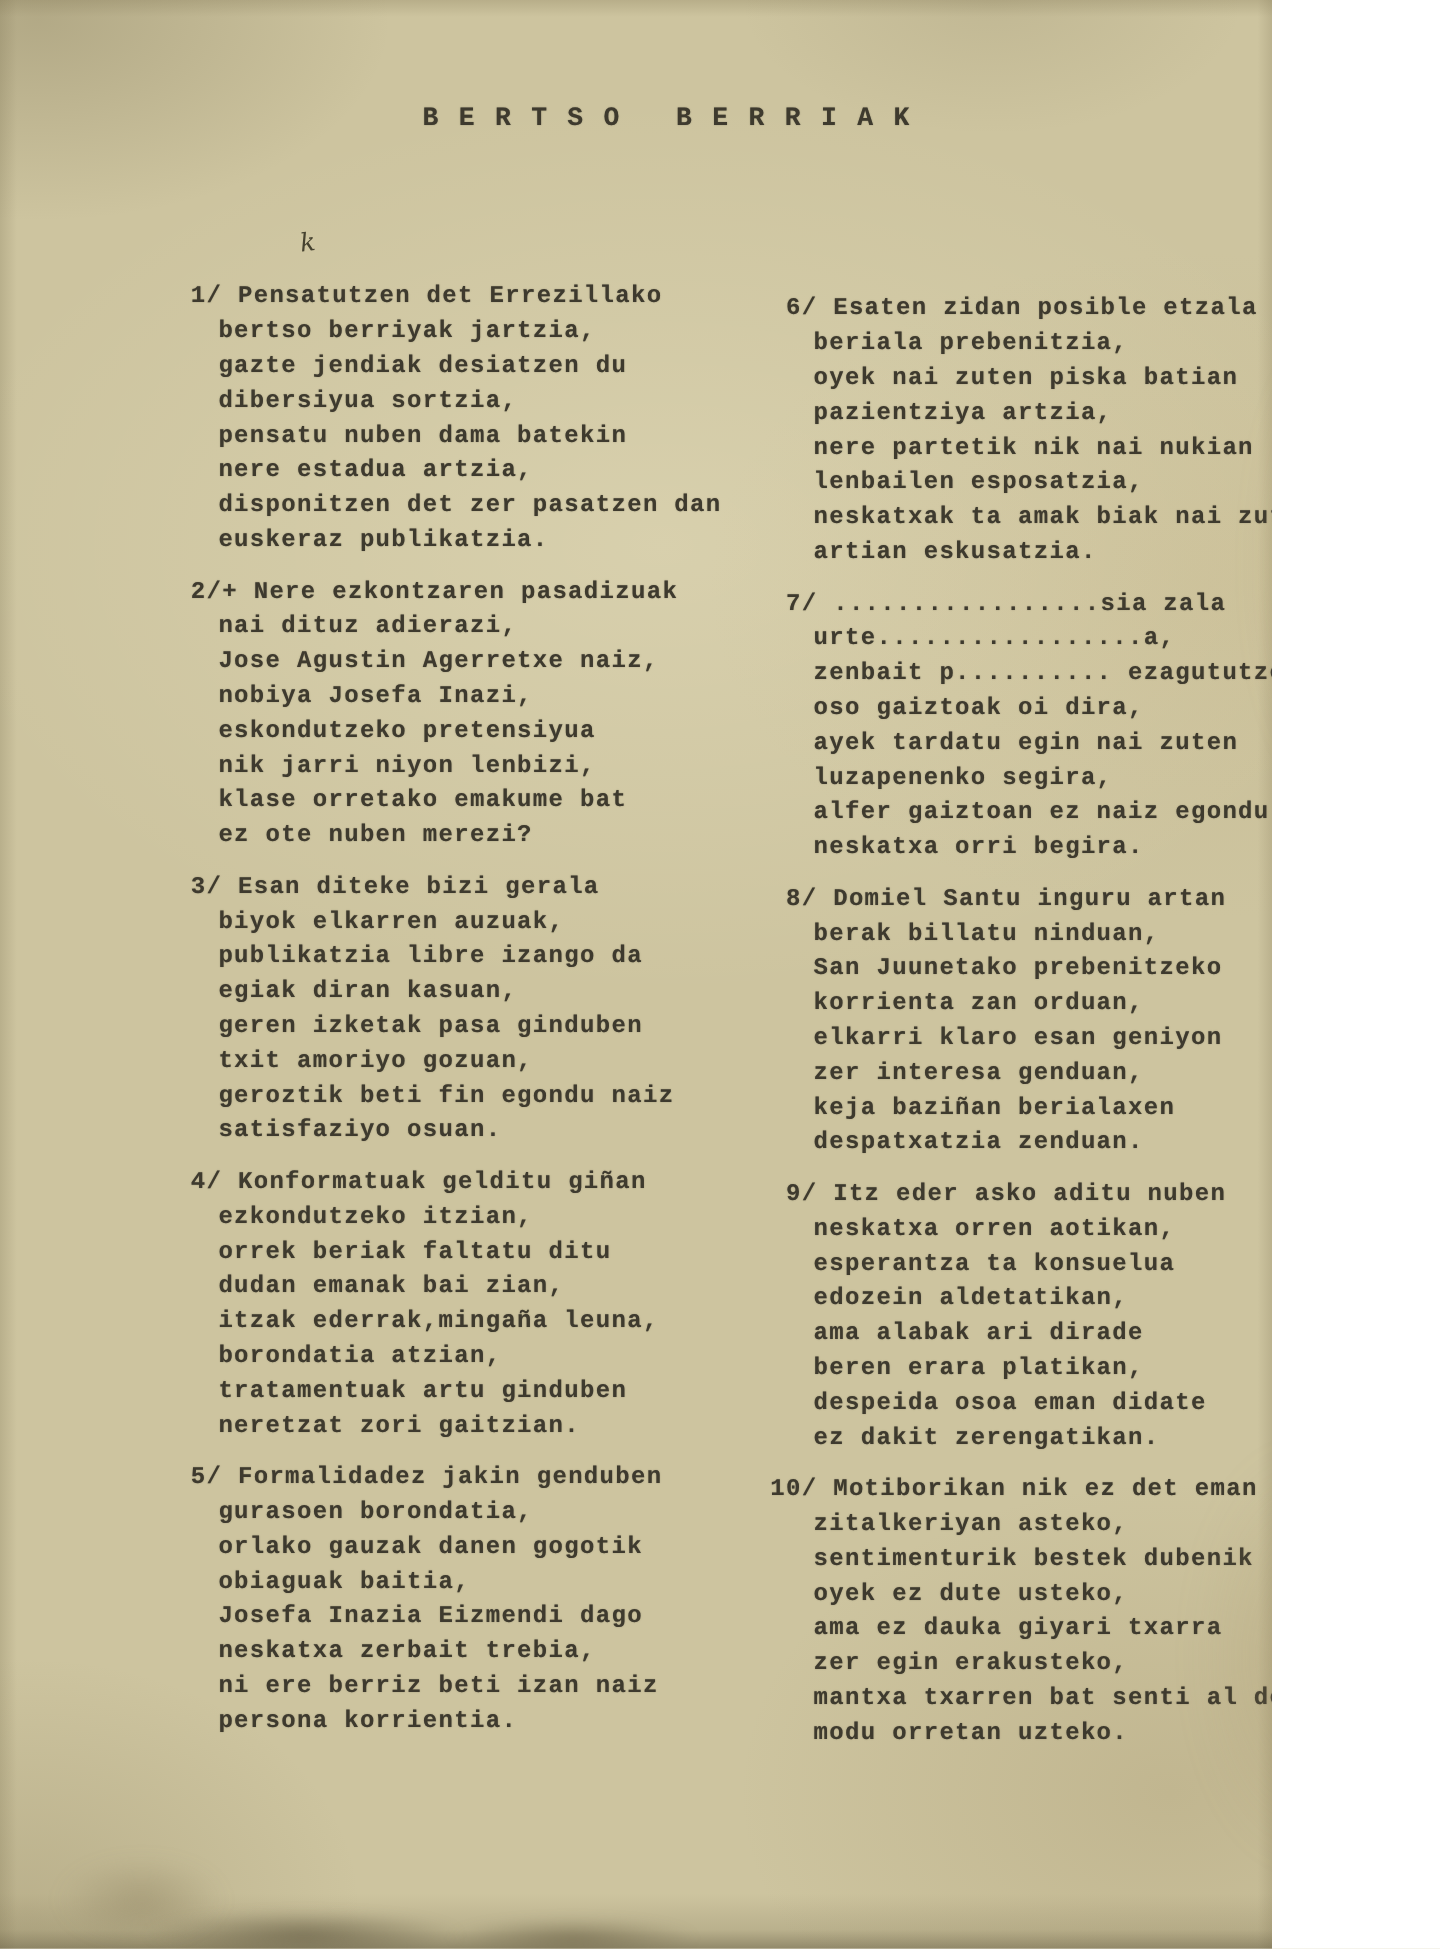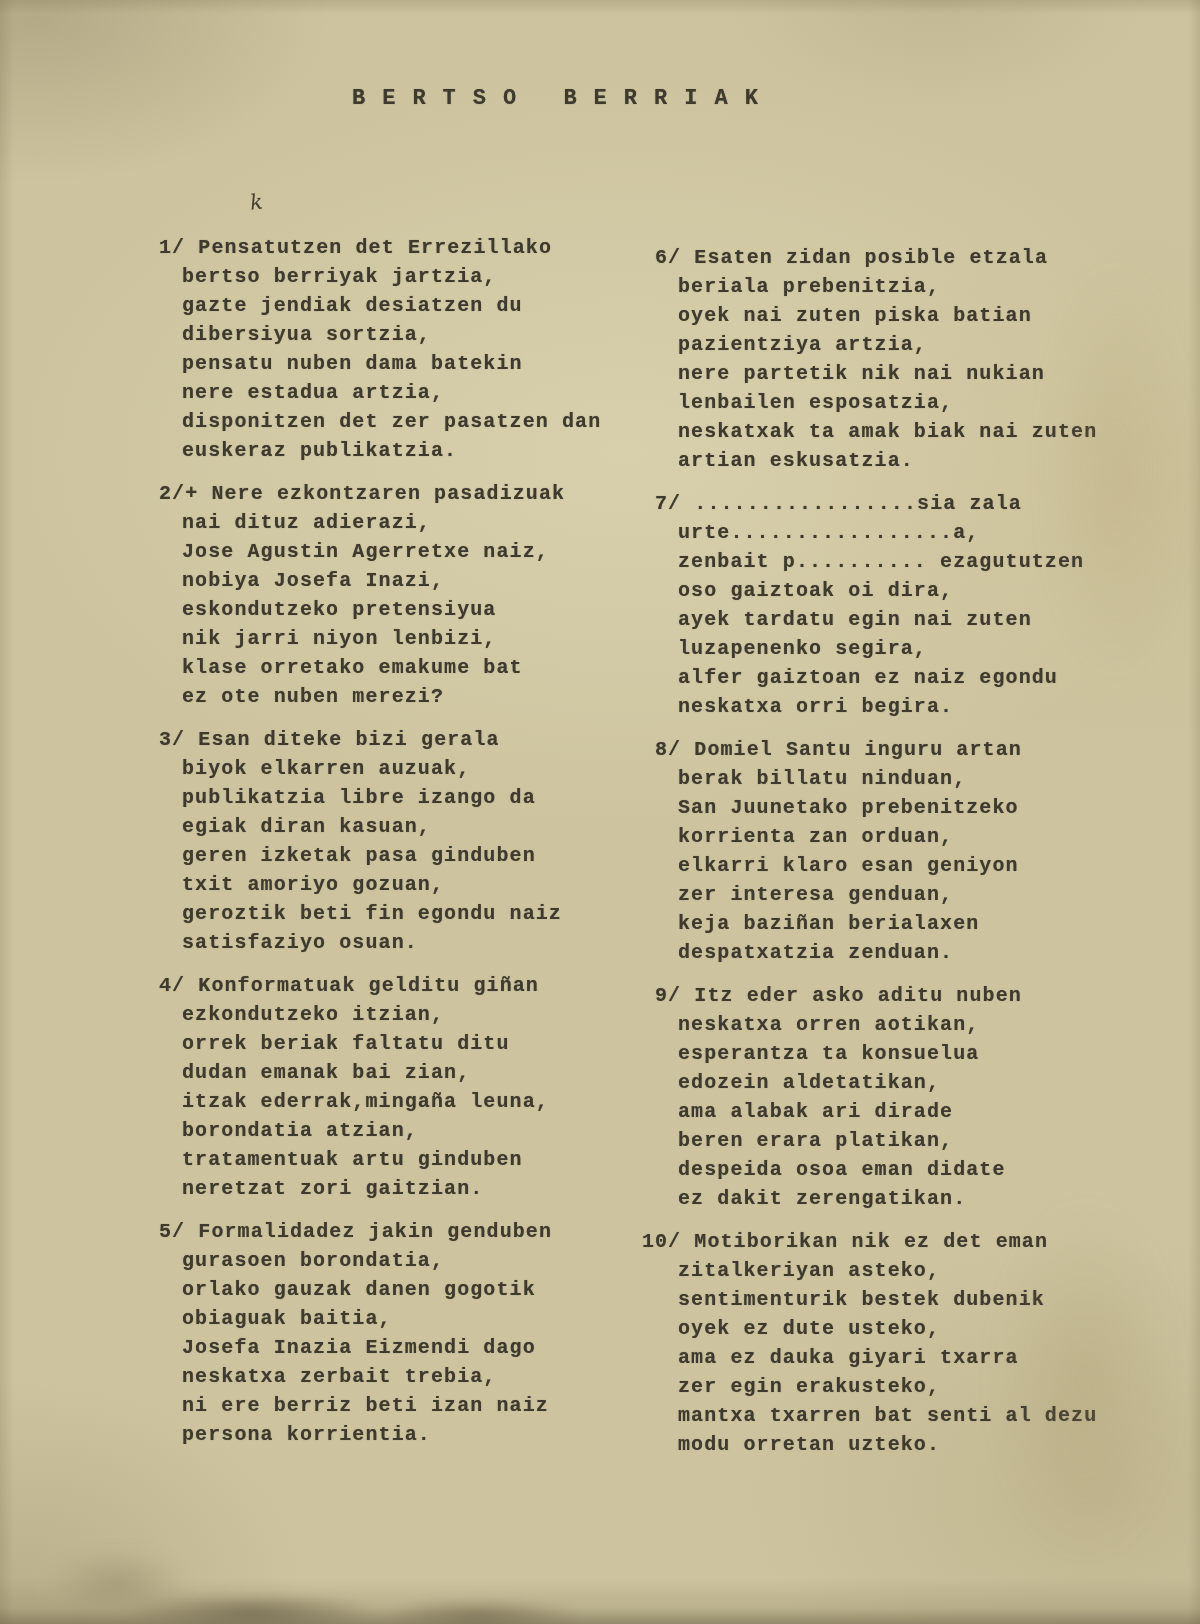--- a/index.html
+++ b/index.html
@@ -1,20 +1,20 @@
 <!DOCTYPE html>
 <html><head>
 <meta charset="utf-8">
 <style>
   * { margin:0; padding:0; box-sizing:border-box; }
   html,body { width:1200px; height:1624px; }
   body { font-family:"Liberation Mono","DejaVu Sans Mono",monospace; }
 
   .paper {
-    position:relative; width:1200px; height:1624px; overflow:hidden;
+    position:relative; width:1060px; height:1624px; overflow:hidden;
     background-color:#cdc49f;
     background-image:
       radial-gradient(ellipse 850px 520px at 52% 28%, rgba(255,250,222,0.22), rgba(0,0,0,0) 72%),
       radial-gradient(ellipse 600px 400px at 95% 30%, rgba(190,170,120,0.20), rgba(0,0,0,0) 70%),
       radial-gradient(ellipse 420px 240px at 3% 1%, rgba(110,100,70,0.28), rgba(0,0,0,0) 70%),
       radial-gradient(ellipse 300px 160px at 78% 0%, rgba(120,110,80,0.14), rgba(0,0,0,0) 70%),
       radial-gradient(ellipse 500px 360px at 92% 92%, rgba(150,132,90,0.22), rgba(0,0,0,0) 72%),
       radial-gradient(ellipse 400px 300px at 2% 98%, rgba(130,118,82,0.25), rgba(0,0,0,0) 70%),
       linear-gradient(to bottom, rgba(135,124,88,0.30) 0px, rgba(0,0,0,0) 14px),
       linear-gradient(to top, rgba(86,78,54,0.50) 0px, rgba(118,108,76,0.22) 16px, rgba(0,0,0,0) 46px),

